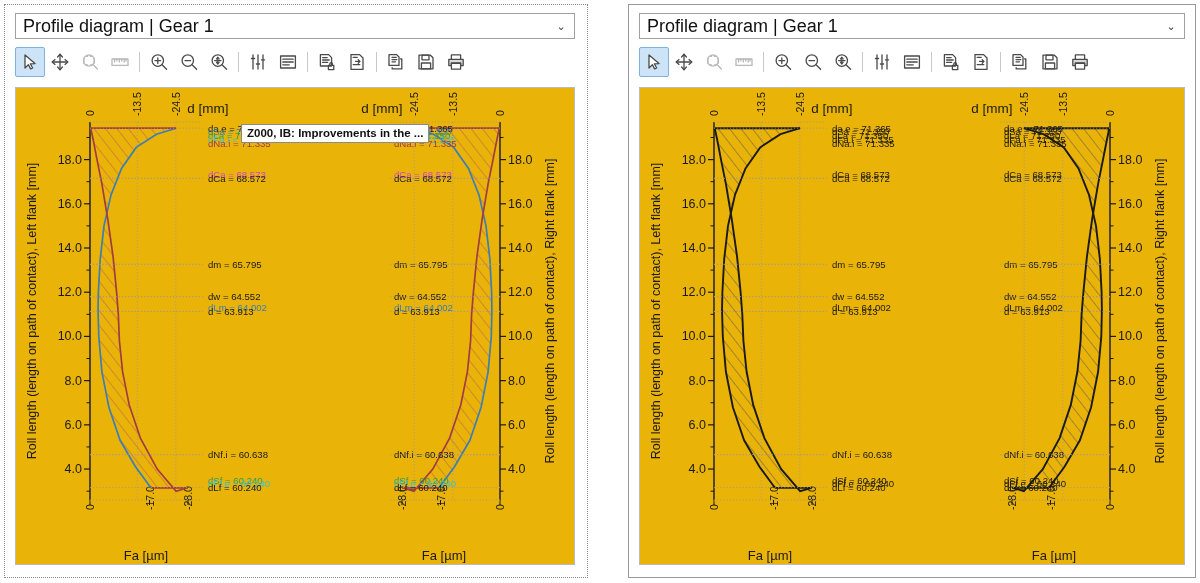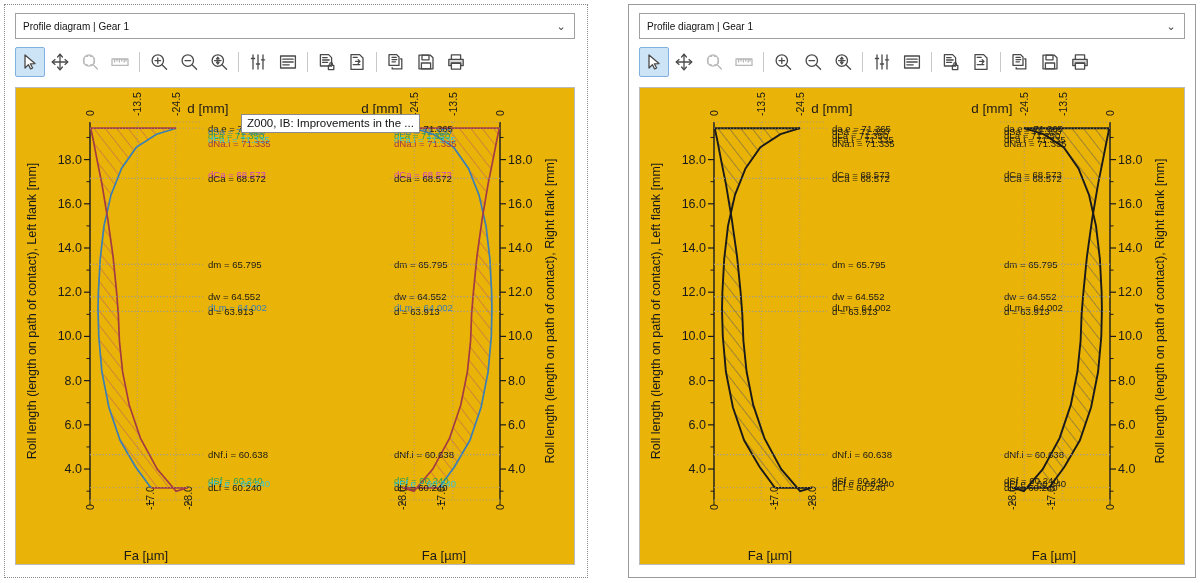--- a/index.html
+++ b/index.html
@@ -9,21 +9,21 @@
   
   .panel{position:absolute;top:4px;height:574px;box-sizing:border-box;background:#fff;}
   .panel-left{left:4px;width:584px;border:1px dotted #8a8a8a;}
   .panel-right{left:628px;width:568px;border:1px solid #9a9a9a;}
 
   
   .combo{position:absolute;left:10px;top:8px;height:26px;box-sizing:border-box;
          border:1px solid #a0a0a0;background:#fff;display:flex;align-items:center;}
   .panel-left .combo{width:560px;}
   .panel-right .combo{width:546px;}
-  .combo-text{flex:1;padding-left:7px;font-size:10px;color:#111;white-space:nowrap;overflow:hidden;}
+  .combo-text{flex:1;padding-left:7px;font-size:18px;color:#111;white-space:nowrap;overflow:hidden;}
   .combo-arrow{width:26px;text-align:center;font-size:11px;color:#444;}
 
   
   .toolbar{position:absolute;left:10px;top:40px;height:34px;display:flex;align-items:center;gap:0px;}
   .tb-btn{width:30px;height:30px;display:flex;align-items:center;justify-content:center;
           box-sizing:border-box;border:1px solid transparent;border-radius:2px;}
   .tb-btn.active{background:#cde4f7;border:1px solid #7fb2e0;}
   .tb-sep{width:9px;height:24px;display:flex;align-items:center;justify-content:center;}
   .tb-sep::after{content:"";display:block;width:1px;height:20px;background:#c8c8c8;}
   .tb-btn svg{display:block;}
@@ -361,21 +361,21 @@
           <text x="492" y="208.21052631578945" text-anchor="start" font-size="12.5" fill="#1a1a1a" font-family="Liberation Sans, sans-serif">12.0</text>
           <text x="66" y="163.99999999999997" text-anchor="end" font-size="12.5" fill="#1a1a1a" font-family="Liberation Sans, sans-serif">14.0</text>
           <text x="492" y="163.99999999999997" text-anchor="start" font-size="12.5" fill="#1a1a1a" font-family="Liberation Sans, sans-serif">14.0</text>
           <text x="66" y="119.78947368421052" text-anchor="end" font-size="12.5" fill="#1a1a1a" font-family="Liberation Sans, sans-serif">16.0</text>
           <text x="492" y="119.78947368421052" text-anchor="start" font-size="12.5" fill="#1a1a1a" font-family="Liberation Sans, sans-serif">16.0</text>
           <text x="66" y="75.57894736842098" text-anchor="end" font-size="12.5" fill="#1a1a1a" font-family="Liberation Sans, sans-serif">18.0</text>
           <text x="492" y="75.57894736842098" text-anchor="start" font-size="12.5" fill="#1a1a1a" font-family="Liberation Sans, sans-serif">18.0</text>
           <text x="20" y="223" text-anchor="middle" font-size="12.5" fill="#1a1a1a" transform="rotate(-90 20 223)" font-family="Liberation Sans, sans-serif">Roll length (length on path of contact), Left flank [mm]</text>
           <text x="538" y="223" text-anchor="middle" font-size="12.5" fill="#1a1a1a" transform="rotate(-90 538 223)" font-family="Liberation Sans, sans-serif">Roll length (length on path of contact), Right flank [mm]</text>
         </svg>
-      <div class="tooltip" id="tip-left" style="left:225px;top:26px;">Z000, IB: Improvements in the ...</div>
+      <div class="tooltip" id="tip-left" style="left:225px;top:36px;font-weight:bold;">Z000, IB: Improvements in the ...</div>
     </div>
   </div>
 
   <div class="panel panel-right">
 
     <div class="combo">
       <div class="combo-text">Profile diagram | Gear 1</div>
       <div class="combo-arrow">⌄</div>
     </div>
 

